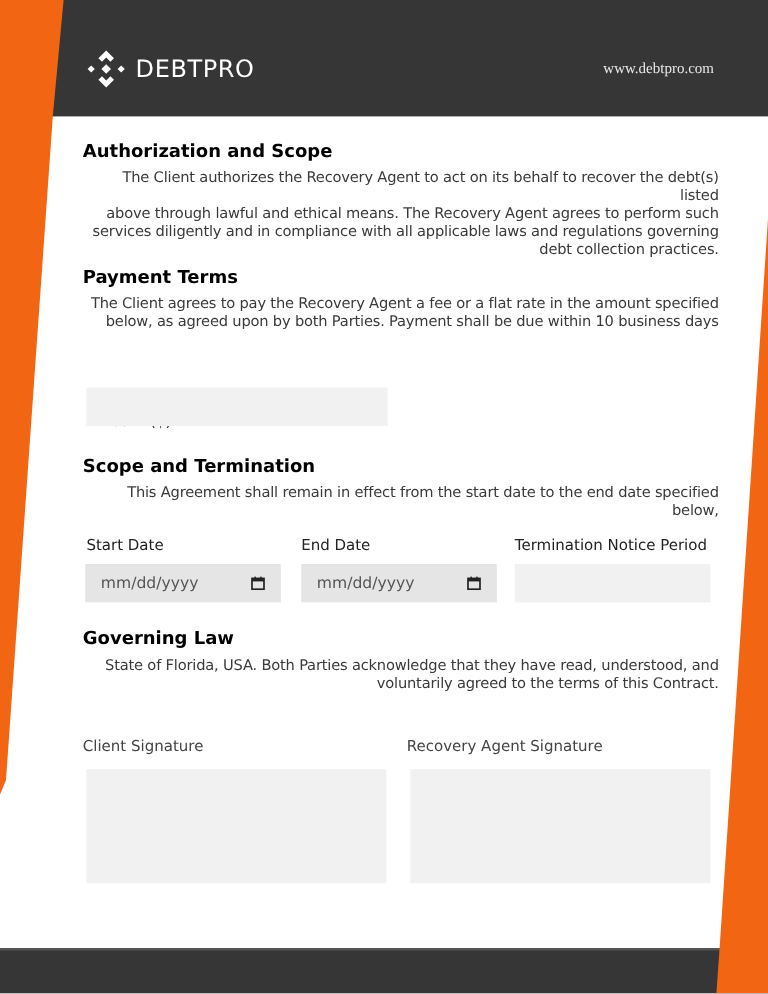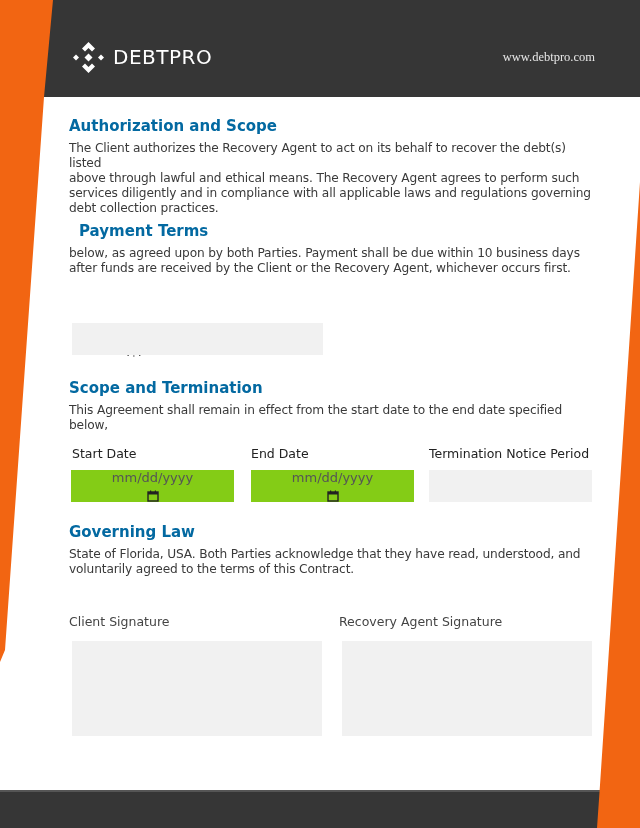--- a/index.html
+++ b/index.html
@@ -24,37 +24,37 @@
     .logo-text {
       color: #ffffff; font-family: "DejaVu Sans", sans-serif; font-size: 20px; letter-spacing: 0.5px;
       font-weight: normal; line-height: 33px;
     }
     .website {
       position: absolute; right: 45px; top: 50px; color: #e8e8e8; font-size: 12.5px;
       font-family: Liberation Serif, serif;
     }
 
     .section-title {
-      position: absolute; left: 69px; color: #0369a1; font-weight: bold; font-size: 15px;
+      position: absolute; left: 69px; color: #000000; font-weight: bold; font-size: 15px;
       font-family: "DejaVu Sans", sans-serif;
     }
     .para {
       position: absolute; left: 69px; width: 530px; color: #3a3a3a; font-size: 12.2px; line-height: 15px;
-      font-family: "DejaVu Sans", sans-serif; letter-spacing: -0.15px;
+      font-family: "DejaVu Sans", sans-serif; letter-spacing: -0.15px; text-align: right;
     }
     .field-label {
       position: absolute; color: #222222; font-size: 12.5px; font-family: "DejaVu Sans", sans-serif;
     }
     .field-label.light { color: #444444; }
     .input-box {
       position: absolute; background: #f1f1f1; border: none;
     }
     .date-box {
-      position: absolute; background: #84cc16; display: flex; align-items: center; justify-content: space-between;
-      padding: 0 13px 0 13px; color: #555555; font-size: 13px; font-family: "DejaVu Sans", sans-serif; flex-direction: column;
+      position: absolute; background: #e5e5e5; display: flex; align-items: center; justify-content: space-between;
+      padding: 0 13px 0 13px; color: #555555; font-size: 13px; font-family: "DejaVu Sans", sans-serif;
     }
     .cal-icon { width: 12px; height: 12px; }
   </style>
 </head>
 <body>
 
 <div class="header"></div>
 
 <div class="footer"></div>
 
@@ -84,24 +84,24 @@
 <div class="website">www.debtpro.com</div>
 
 <div class="section-title" style="top:117px;">Authorization and Scope</div>
 <div class="para" style="top:141px;">
   <div>The Client authorizes the Recovery Agent to act on its behalf to recover the debt(s) listed</div>
   <div>above through lawful and ethical means. The Recovery Agent agrees to perform such</div>
   <div>services diligently and in compliance with all applicable laws and regulations governing</div>
   <div>debt collection practices.</div>
 </div>
 
-<div class="section-title" style="top:222px;margin-left:10px;">Payment Terms</div>
+<div class="section-title" style="top:222px;">Payment Terms</div>
 <div class="para" style="top:246px;">
+  <div>The Client agrees to pay the Recovery Agent a fee or a flat rate in the amount specified</div>
   <div>below, as agreed upon by both Parties. Payment shall be due within 10 business days</div>
-  <div>after funds are received by the Client or the Recovery Agent, whichever occurs first.</div>
 </div>
 <div class="field-label" style="left:72px; top:299px;margin-top:44px;">Amount ($)</div>
 <div class="input-box" style="left:72px; top:323px; width:251px; height:32px;"></div>
 
 <div class="section-title" style="top:379px;">Scope and Termination</div>
 <div class="para" style="top:403px;">
   <div>This Agreement shall remain in effect from the start date to the end date specified below,</div>
 </div>
 
 <div class="field-label" style="left:72px; top:446px;">Start Date</div>

